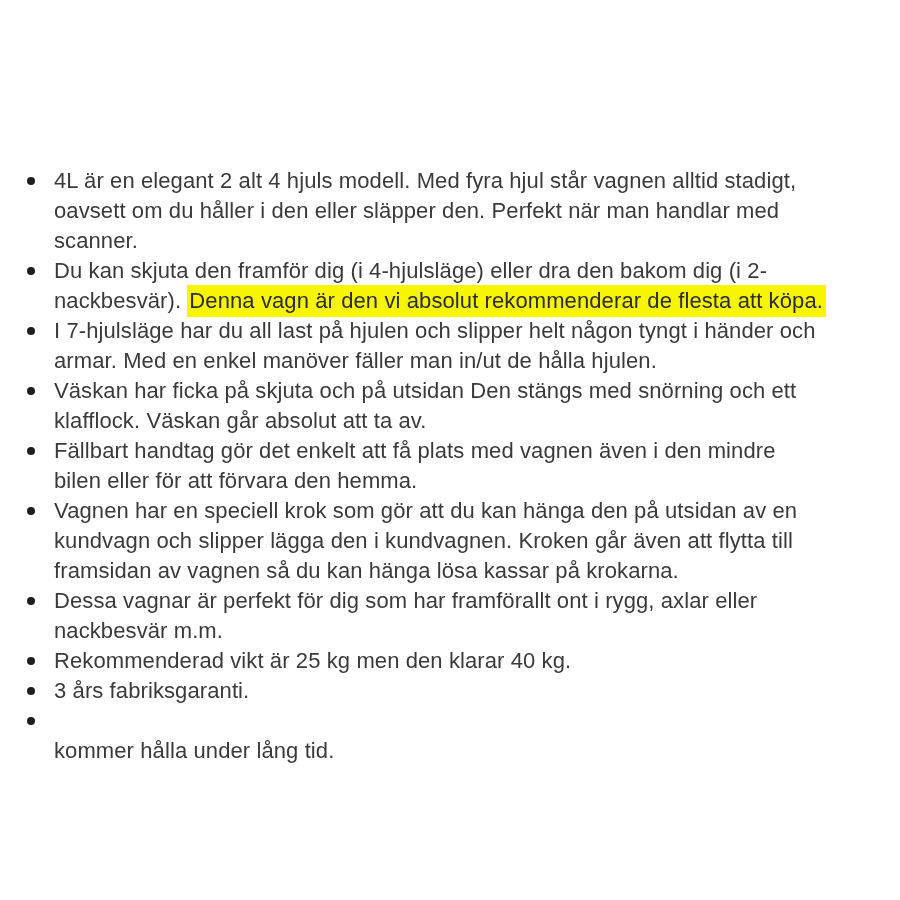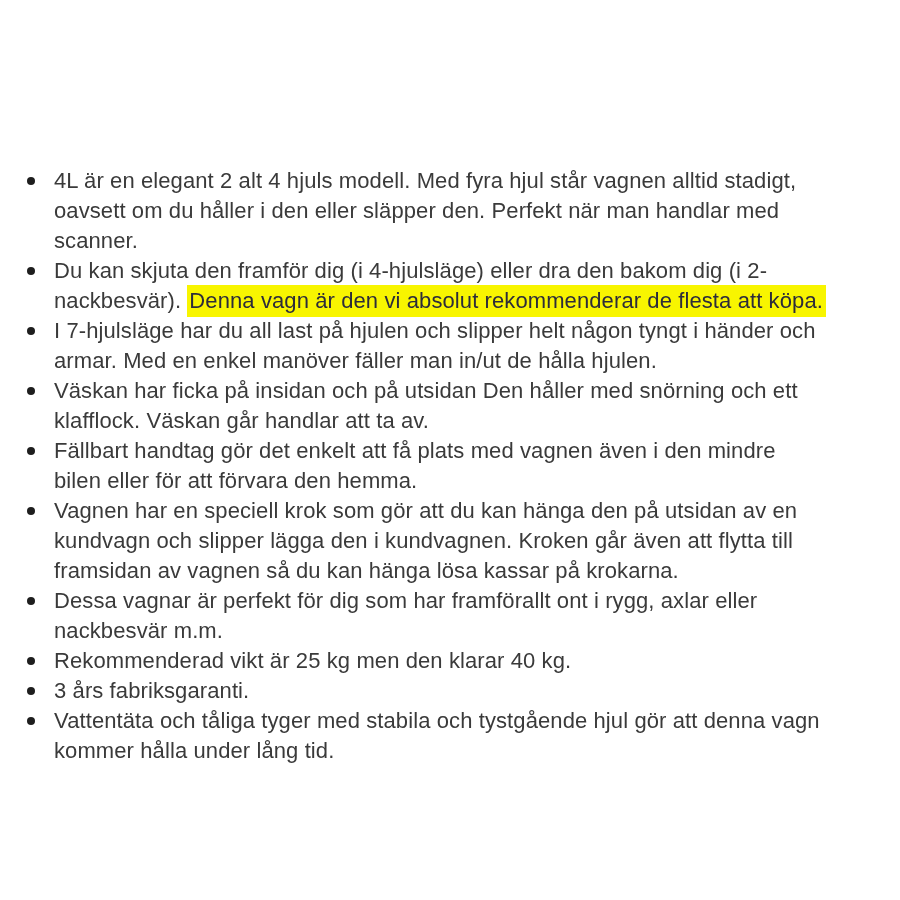--- a/index.html
+++ b/index.html
@@ -52,21 +52,21 @@
   }
 </style>
 </head>
 <body>
 
 <div class="page">
   <ul class="bullet-list">
       <li class="bullet-item"><span>4L är en elegant 2 alt 4 hjuls modell. Med fyra hjul står vagnen alltid stadigt,</span><br><span>oavsett om du håller i den eller släpper den. Perfekt när man handlar med</span><br><span>scanner.</span></li>
       <li class="bullet-item"><span>Du kan skjuta den framför dig (i 4-hjulsläge) eller dra den bakom dig (i 2-</span><br><span>nackbesvär). </span><mark class="hl">Denna vagn är den vi absolut rekommenderar de flesta att köpa.</mark></li>
       <li class="bullet-item"><span>I 7-hjulsläge har du all last på hjulen och slipper helt någon tyngt i händer och</span><br><span>armar. Med en enkel manöver fäller man in/ut de hålla hjulen.</span></li>
-      <li class="bullet-item"><span>Väskan har ficka på insidan och på utsidan Den håller med snörning och ett</span><br><span>klafflock. Väskan går handlar att ta av.</span></li>
+      <li class="bullet-item"><span>Väskan har ficka på skjuta och på utsidan Den stängs med snörning och ett</span><br><span>klafflock. Väskan går absolut att ta av.</span></li>
       <li class="bullet-item"><span>Fällbart handtag gör det enkelt att få plats med vagnen även i den mindre</span><br><span>bilen eller för att förvara den hemma.</span></li>
       <li class="bullet-item"><span>Vagnen har en speciell krok som gör att du kan hänga den på utsidan av en</span><br><span>kundvagn och slipper lägga den i kundvagnen. Kroken går även att flytta till</span><br><span>framsidan av vagnen så du kan hänga lösa kassar på krokarna.</span></li>
       <li class="bullet-item"><span>Dessa vagnar är perfekt för dig som har framförallt ont i rygg, axlar eller</span><br><span>nackbesvär m.m.</span></li>
       <li class="bullet-item"><span>Rekommenderad vikt är 25 kg men den klarar 40 kg.</span></li>
       <li class="bullet-item"><span>3 års fabriksgaranti.</span></li>
-      <li class="bullet-item"><span>Vattentäta och tåliga tyger med stabila och tystgående hjul gör att denna vagn</span><br><span>kommer hålla under lång tid.</span></li>
+      <li class="bullet-item"><br><span>kommer hålla under lång tid.</span></li>
     </ul>
 </div>
 
 </body></html>

